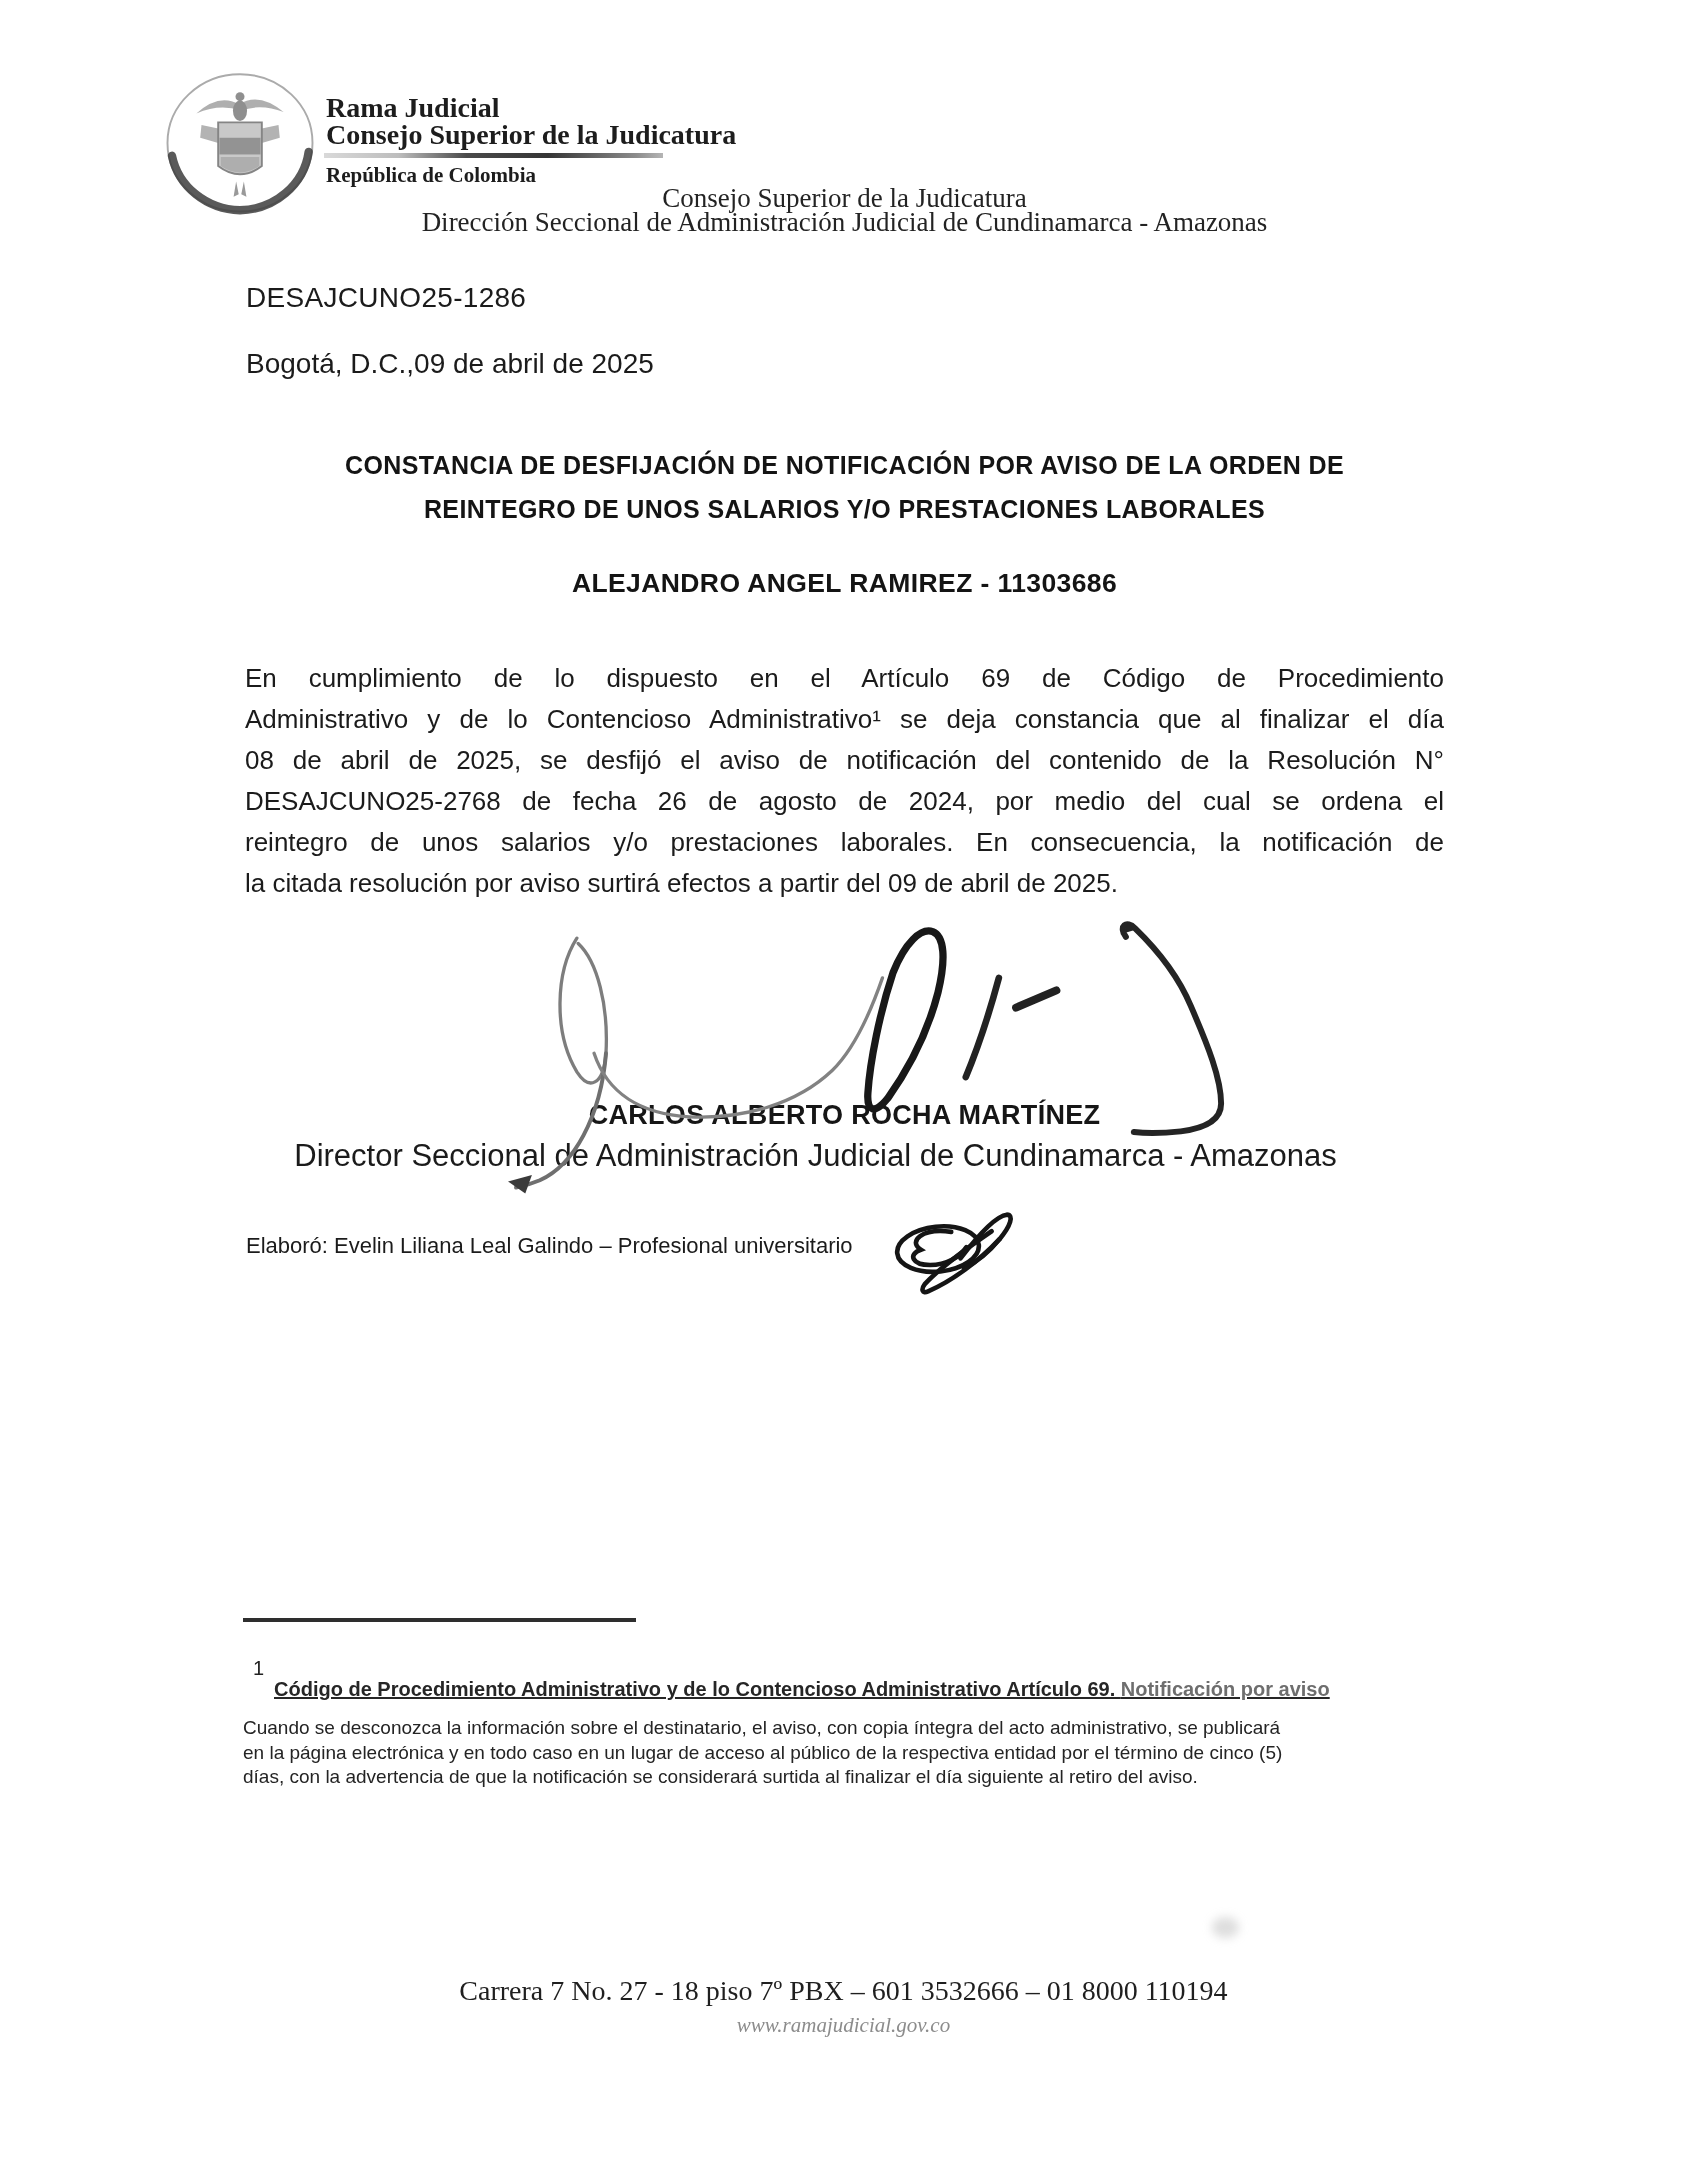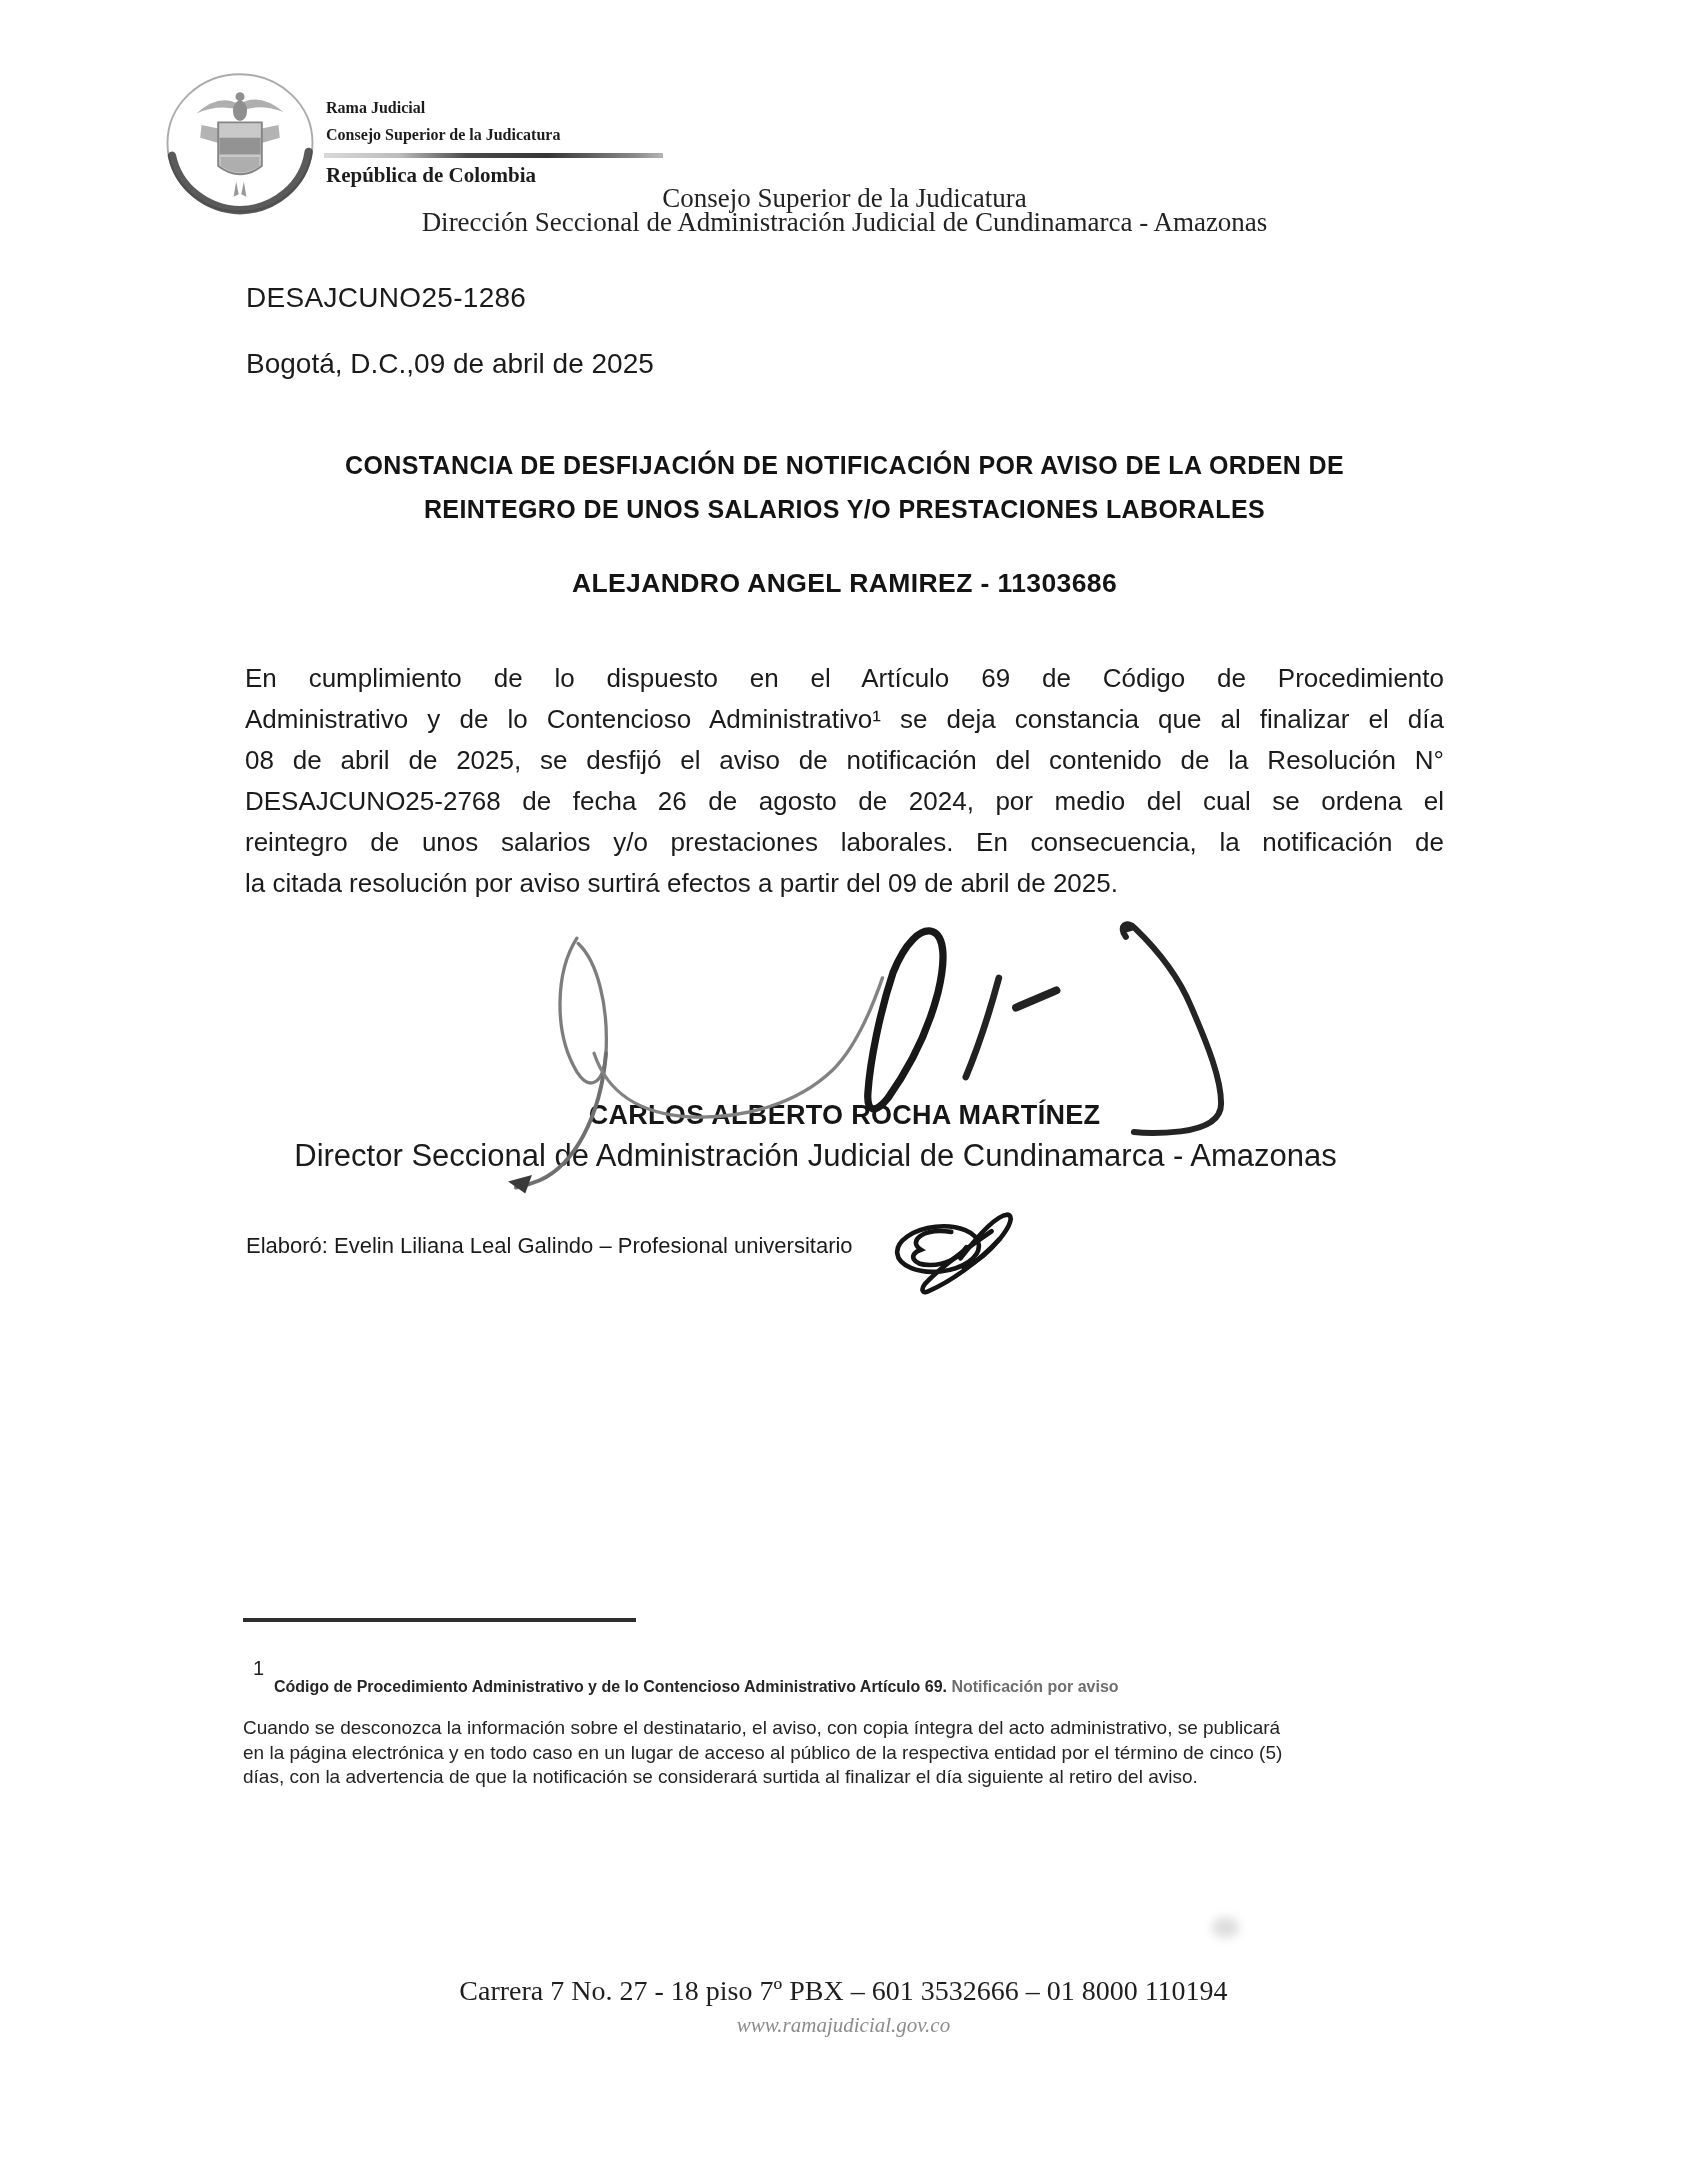--- a/index.html
+++ b/index.html
@@ -9,21 +9,21 @@
     background:#ffffff;
     font-family:"Liberation Sans", sans-serif;
     color:#1b1b1b;
     overflow:hidden;
   }
   .abs{position:absolute;}
   
   .org-block{
     left:326px;top:95px;width:463px;
     font-family:"Liberation Serif", serif;
-    font-weight:bold;font-size:16px;line-height:26.5px;color:#1d1d1d;
+    font-weight:bold;font-size:28px;line-height:26.5px;color:#1d1d1d;
   }
   .org-rule{
     left:324px;top:153px;width:339px;height:4.6px;
     background:linear-gradient(90deg,#d9d9d9 0%,#bdbdbd 22%,#4a4a4a 42%,#353535 66%,#8b8b8b 92%,#b5b5b5 100%);
   }
   .org-line3{
     left:326px;top:163px;width:463px;
     font-family:"Liberation Serif", serif;
     font-weight:bold;font-size:21px;color:#1d1d1d;
   }
@@ -46,21 +46,21 @@
   .body-block{left:245px;top:658px;width:1199px;font-size:26px;color:#1b1b1b;}
   .body-line{height:41px;line-height:41px;text-align:justify;text-align-last:justify;overflow:hidden;white-space:normal;}
   .body-line.last{text-align:left;text-align-last:left;}
   
   .sig-name{left:245px;top:1100px;width:1199px;text-align:center;font-weight:bold;font-size:27px;letter-spacing:0.3px;color:#161616;}
   .sig-role{left:237px;top:1138px;width:1199px;text-align:center;font-size:31px;transform:translateX(-21px);}
   .prepared{left:246px;top:1233px;font-size:22px;}
   
   .fn-rule{left:243px;top:1618px;width:393px;height:4px;background:#2e2e2e;}
   .fn-marker{left:253px;top:1657px;font-size:20px;color:#222;}
-  .fn-heading{left:274px;top:1678px;width:1178px;font-size:16px;font-weight:bold;color:#262626;}
+  .fn-heading{left:274px;top:1678px;width:1178px;font-size:20px;font-weight:bold;color:#262626;text-decoration:underline;}
   .fn-heading .alt{color:#6e6e6e;}
   .fn-para{left:243px;width:1224px;font-size:19px;color:#242424;}
   .fn-line{height:24.5px;line-height:24.5px;white-space:nowrap;}
   .fn-para-1{top:1716px;}
   .fn-para-2{top:1814px;}
   
   .footer-address{left:0;top:1975px;width:1687px;text-align:center;
     font-family:"Liberation Serif", serif;font-size:28px;color:#1f1f1f;}
   .footer-site{left:0;top:2013px;width:1687px;text-align:center;
     font-family:"Liberation Serif", serif;font-style:italic;font-size:21px;color:#8c8c8c;}

